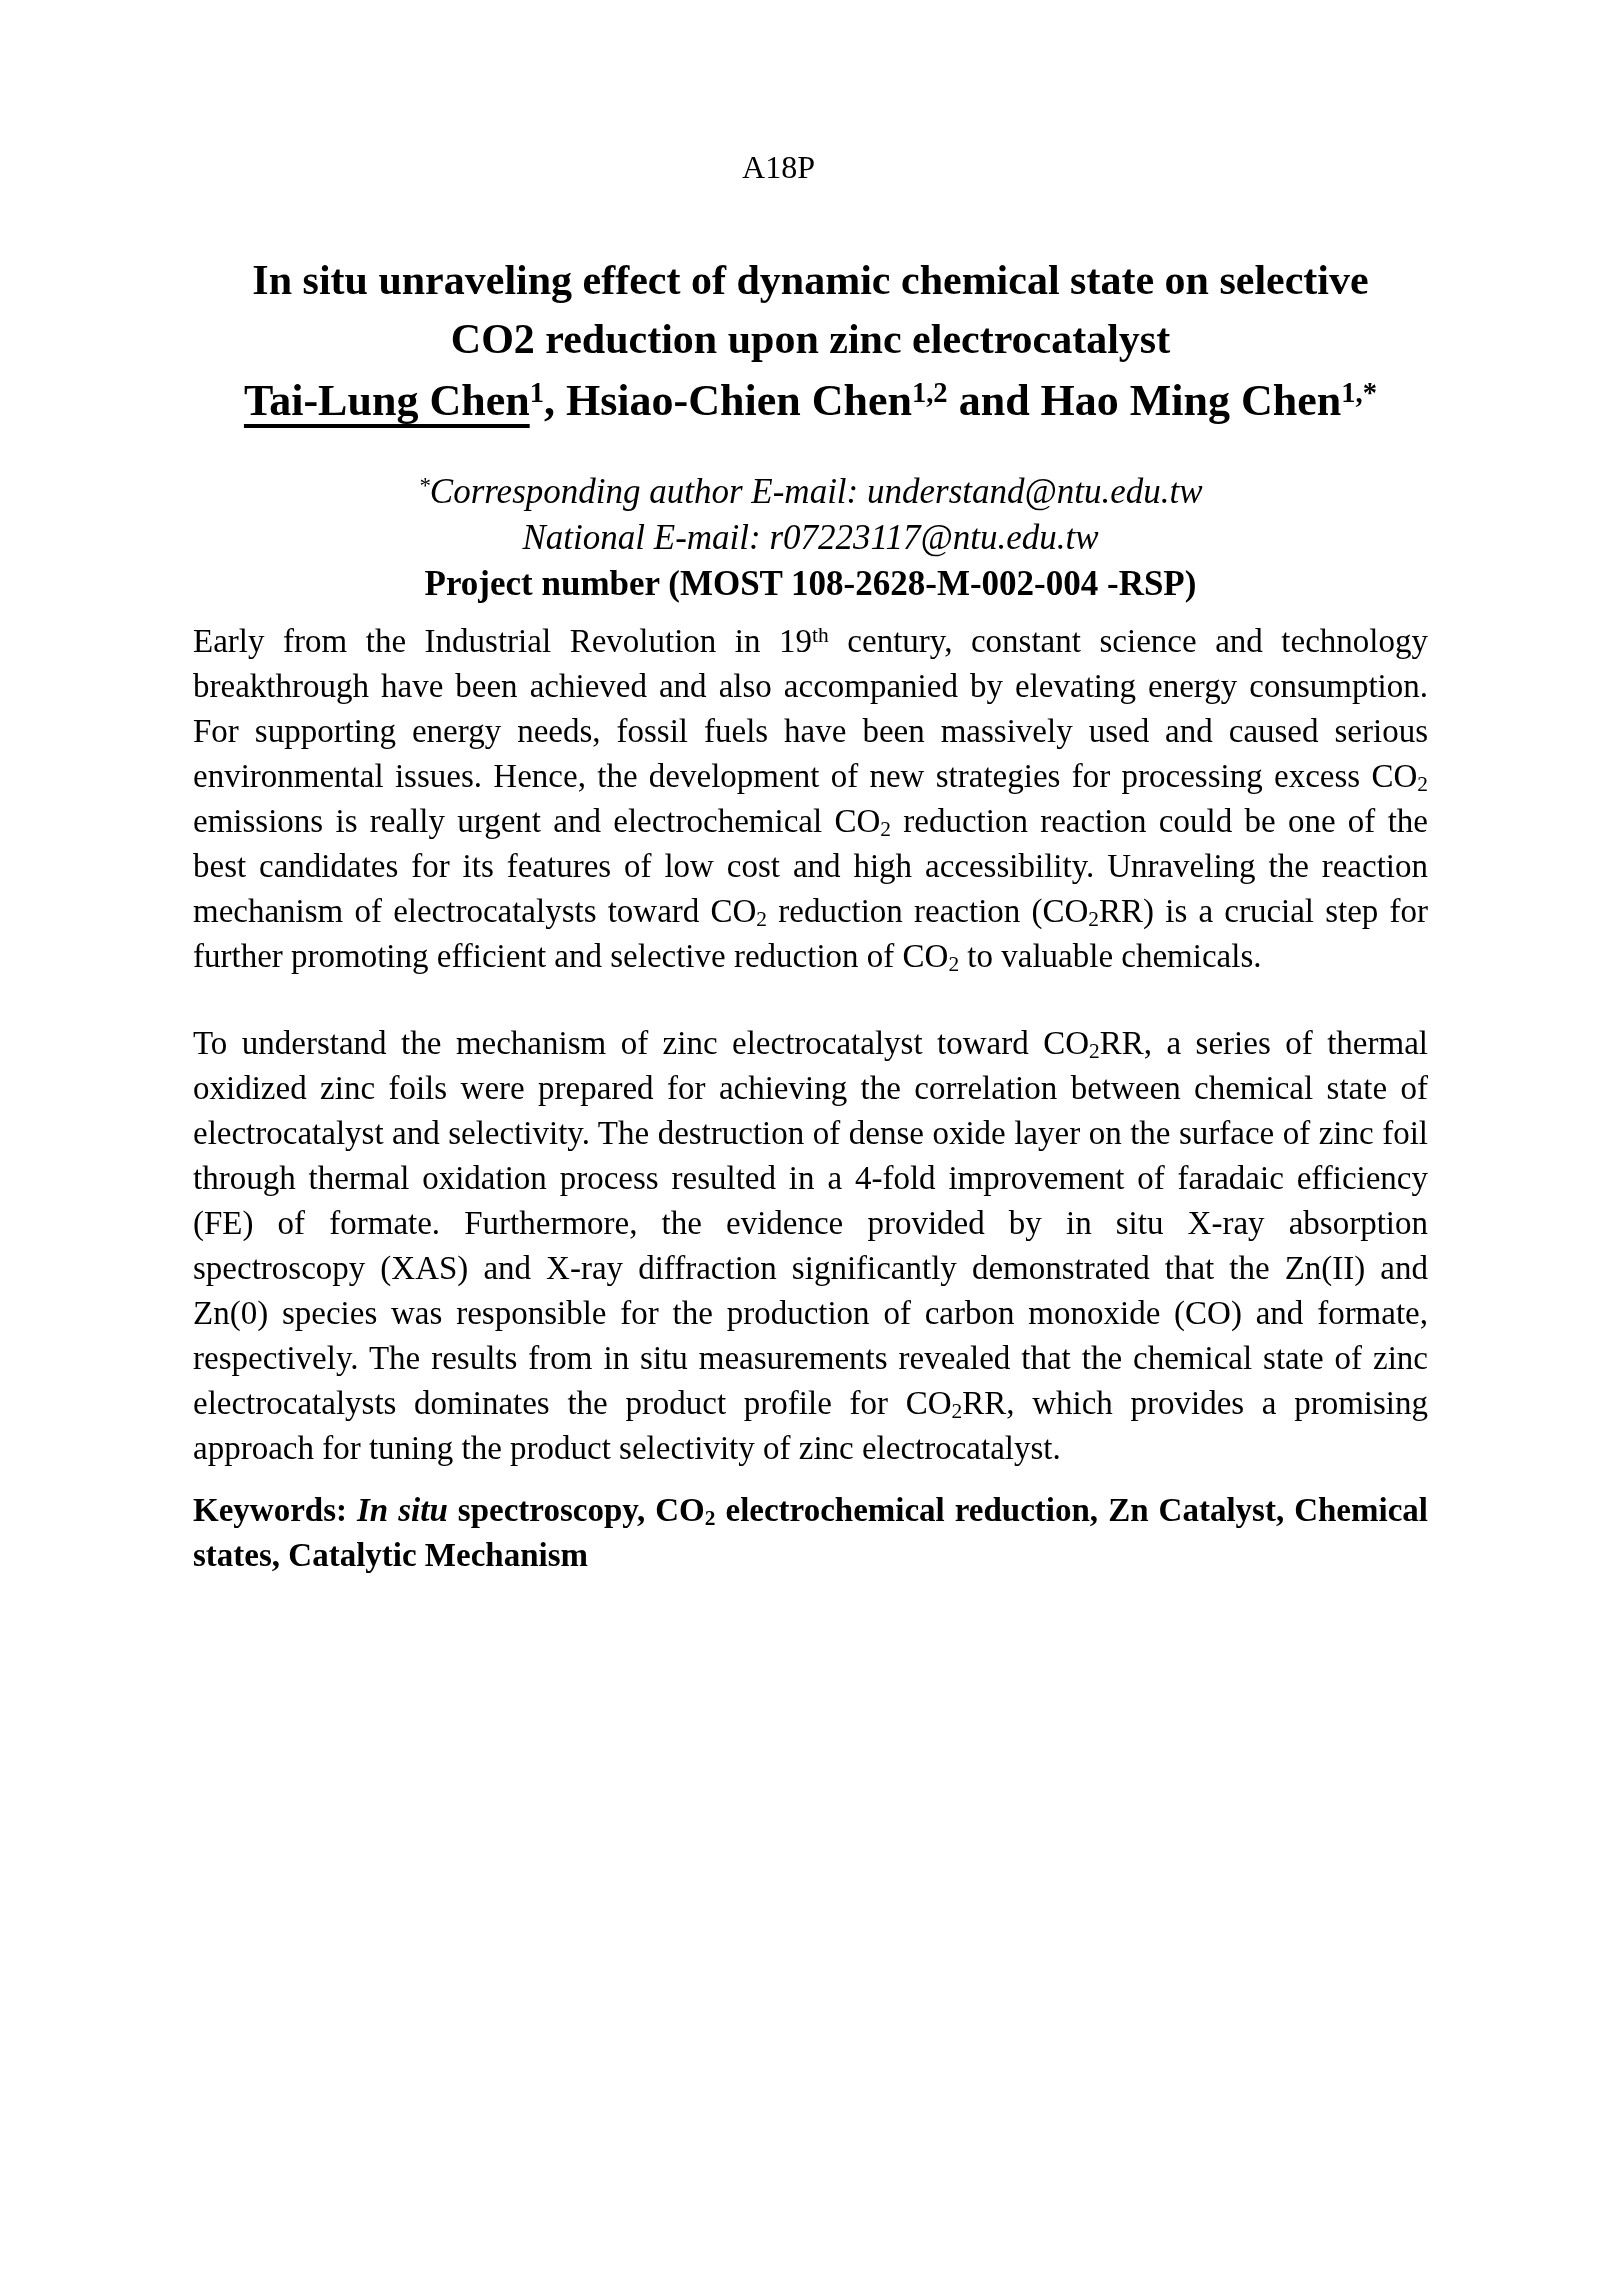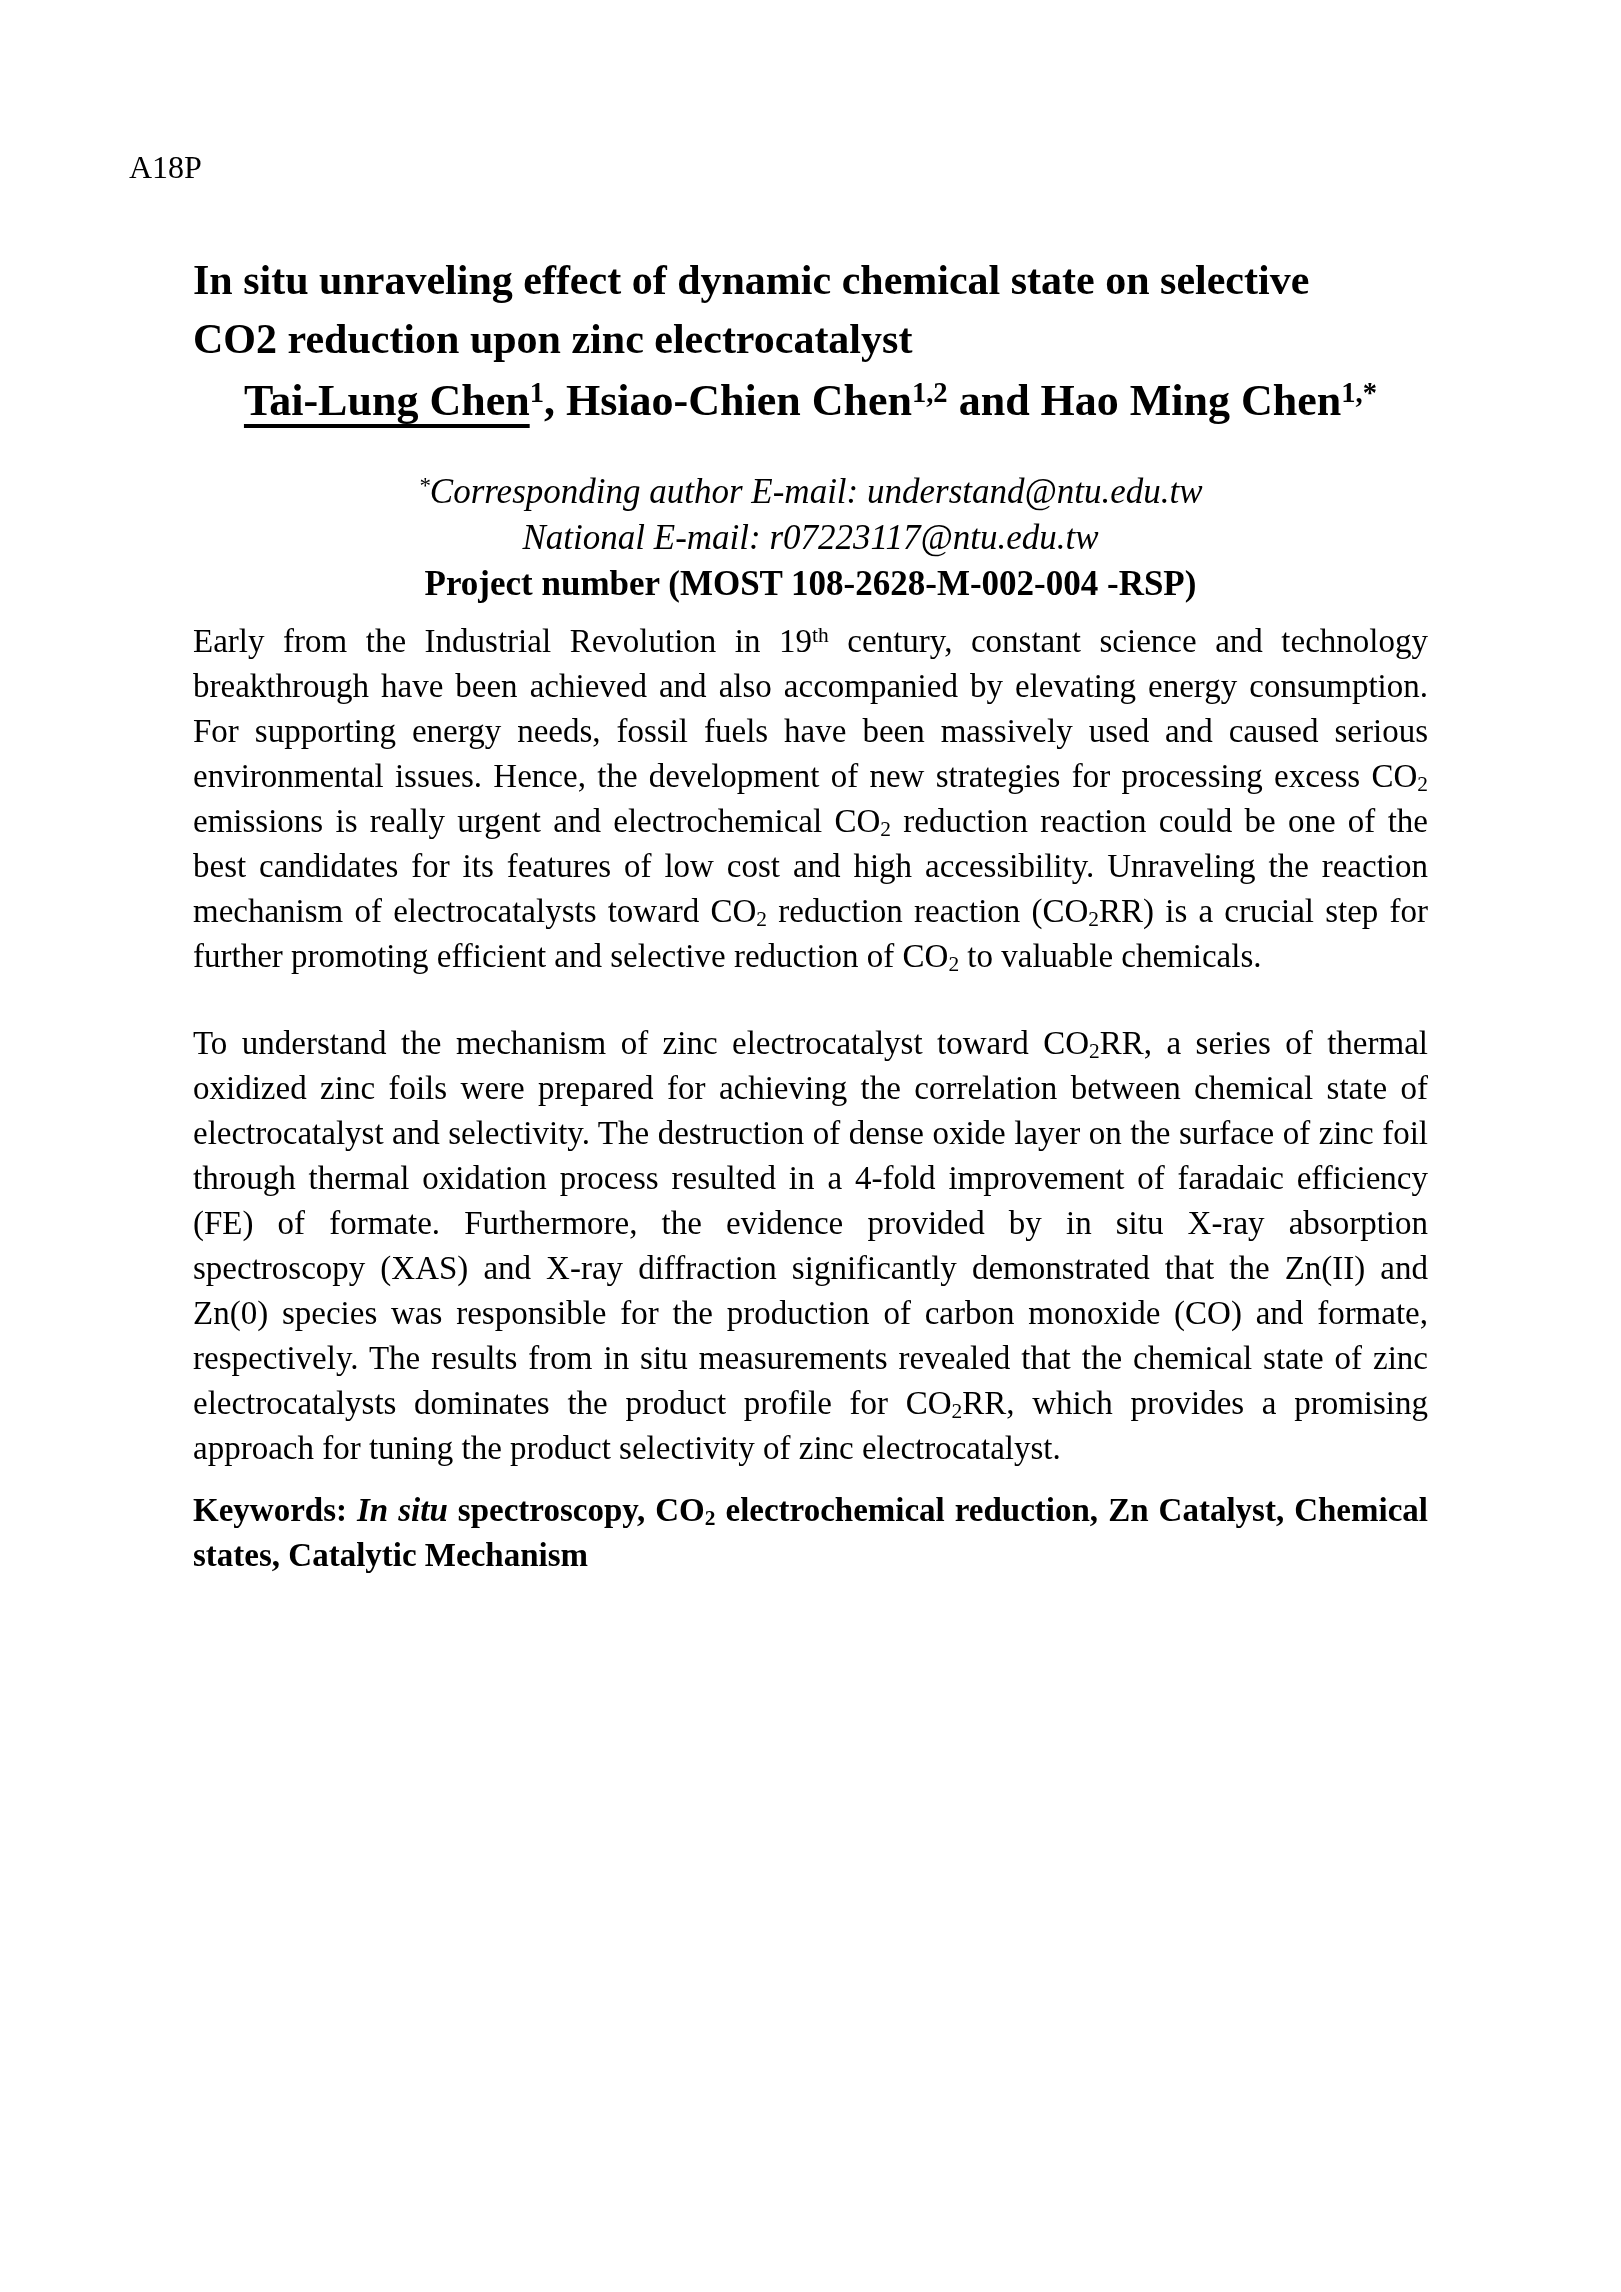--- a/index.html
+++ b/index.html
@@ -12,25 +12,26 @@
     font-family: "Liberation Serif", "DejaVu Serif", serif;
     overflow: hidden;
   }
   .content { padding: 0 193px; }
 
   .doc-label {
     margin-left: -64px;
     padding-top: 149px;
     font-size: 32px;
     line-height: 37px;
+    text-align: center;
   }
 
   .title {
     margin-top: 65px;
-    text-align: left;
+    text-align: center;
     font-weight: bold;
     font-size: 42px;
     line-height: 59px;
   }
 
   .authors {
     margin-top: 5.9px;
     text-align: center;
     font-weight: bold;
     font-size: 44px;

